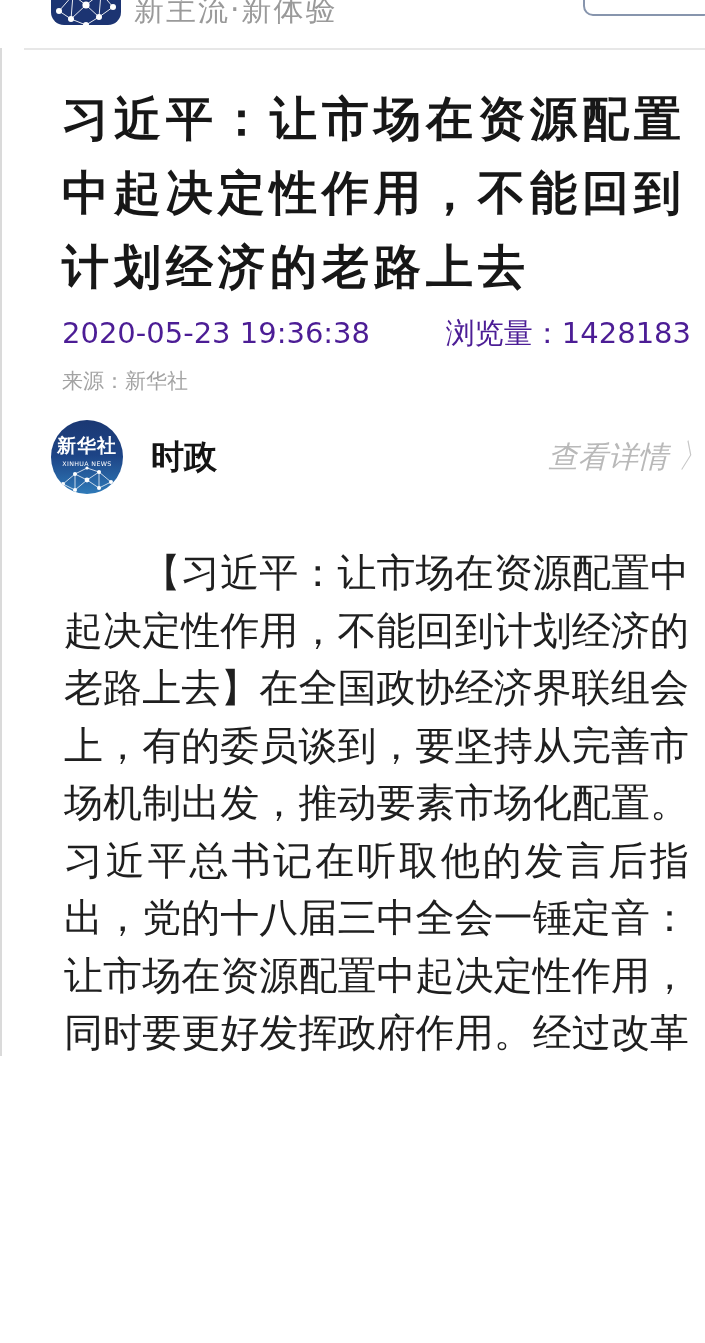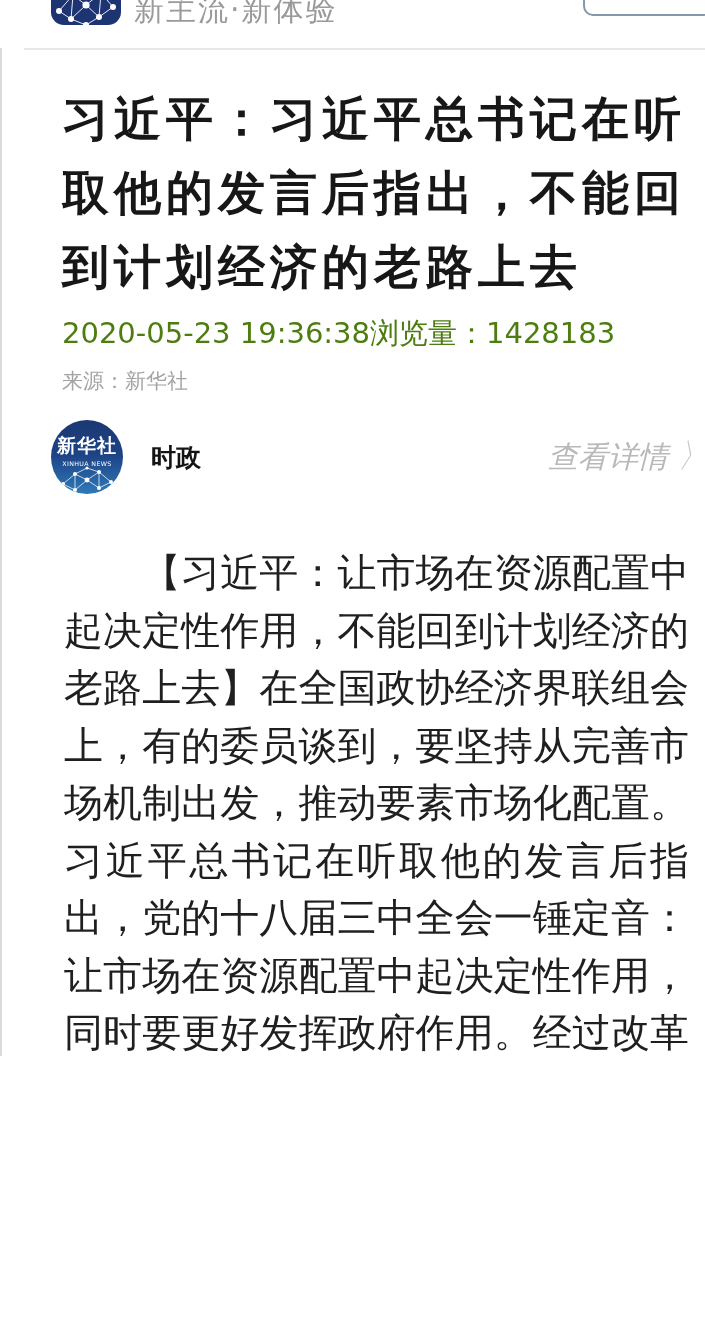--- a/index.html
+++ b/index.html
@@ -27,35 +27,35 @@
     position:absolute; right:16px; top:-23px; width:130px; height:39px;
     border:2px solid #8795ad; border-radius:10px; background:#ffffff;
     box-sizing:border-box;
   }
   
   .title {
     margin:34px 40px 0 38px; font-size:47px; line-height:74px;
     font-weight:700; color:#171717; letter-spacing:5px;
   }
   .meta-row {
-    display:flex; justify-content:flex-start; align-items:baseline;
-    margin:12px 38px 0 38px; font-size:29px; line-height:34px; color:#4d7c0f;
+    display:flex; justify-content:space-between; align-items:baseline;
+    margin:12px 38px 0 38px; font-size:29px; line-height:34px; color:#4c1d95;
   }
   .source-row { margin:14px 40px 0 38px; font-size:21px; line-height:34px; color:#a3a3a3; }
   
   .channel-card { display:flex; align-items:center; margin:22px 22px 0 27px; }
   .xinhua-logo {
     width:72px; height:74px; border-radius:50%; flex:0 0 auto;
     background:linear-gradient(180deg,#1b3873 0%,#1d4486 48%,#2f7ab8 100%);
     color:#ffffff; text-align:center; position:relative; overflow:hidden;
   }
   .xl-name { margin-top:13px; font-size:19px; font-weight:700; letter-spacing:1px; }
   .xl-sub  { font-size:7px; letter-spacing:0.4px; margin-top:1px; transform:scale(0.9); }
   .xinhua-logo svg { position:absolute; left:6px; bottom:2px; }
-  .channel-name { margin-left:28px; font-size:25px; font-weight:600; color:#141414; flex:1 1 auto; }
+  .channel-name { margin-left:28px; font-size:33px; font-weight:600; color:#141414; flex:1 1 auto; }
   .detail-link { display:flex; align-items:center; color:#b9b9b9; font-size:30px; white-space:nowrap;font-style:italic; }
   .chevron { margin-left:10px; color:#c6c6c6; font-size:29px; transform:scaleY(1.15); }
   
   .body-text {
     margin:50px 40px 0 40px; font-size:39px; line-height:57.5px;
     color:#1f1f1f; text-align:justify; text-indent:2em;
     letter-spacing:0; word-break:normal;
   }
 </style>
 </head>
@@ -85,21 +85,21 @@
             <circle cx="48" cy="36" r="3"></circle>
           <circle cx="35" cy="6" r="2.4"></circle>
         </g>
       </svg>
     </div>
     <div class="app-name">新主流·新体验</div>
     <div class="header-btn"></div>
     <div class="header-divider"></div>
   </div>
 
-  <h1 class="title">习近平：习近平总书记在听取他的发言后指出，不能回到计划经济的老路上去</h1>
+  <h1 class="title">习近平：让市场在资源配置中起决定性作用，不能回到计划经济的老路上去</h1>
 
   <div class="meta-row">
     <span>2020-05-23 19:36:38</span>
     <span>
       <span>浏览量：</span><span>1428183</span>
     </span>
   </div>
 
   <div class="source-row">
     <span>来源：</span><span>新华社</span>

